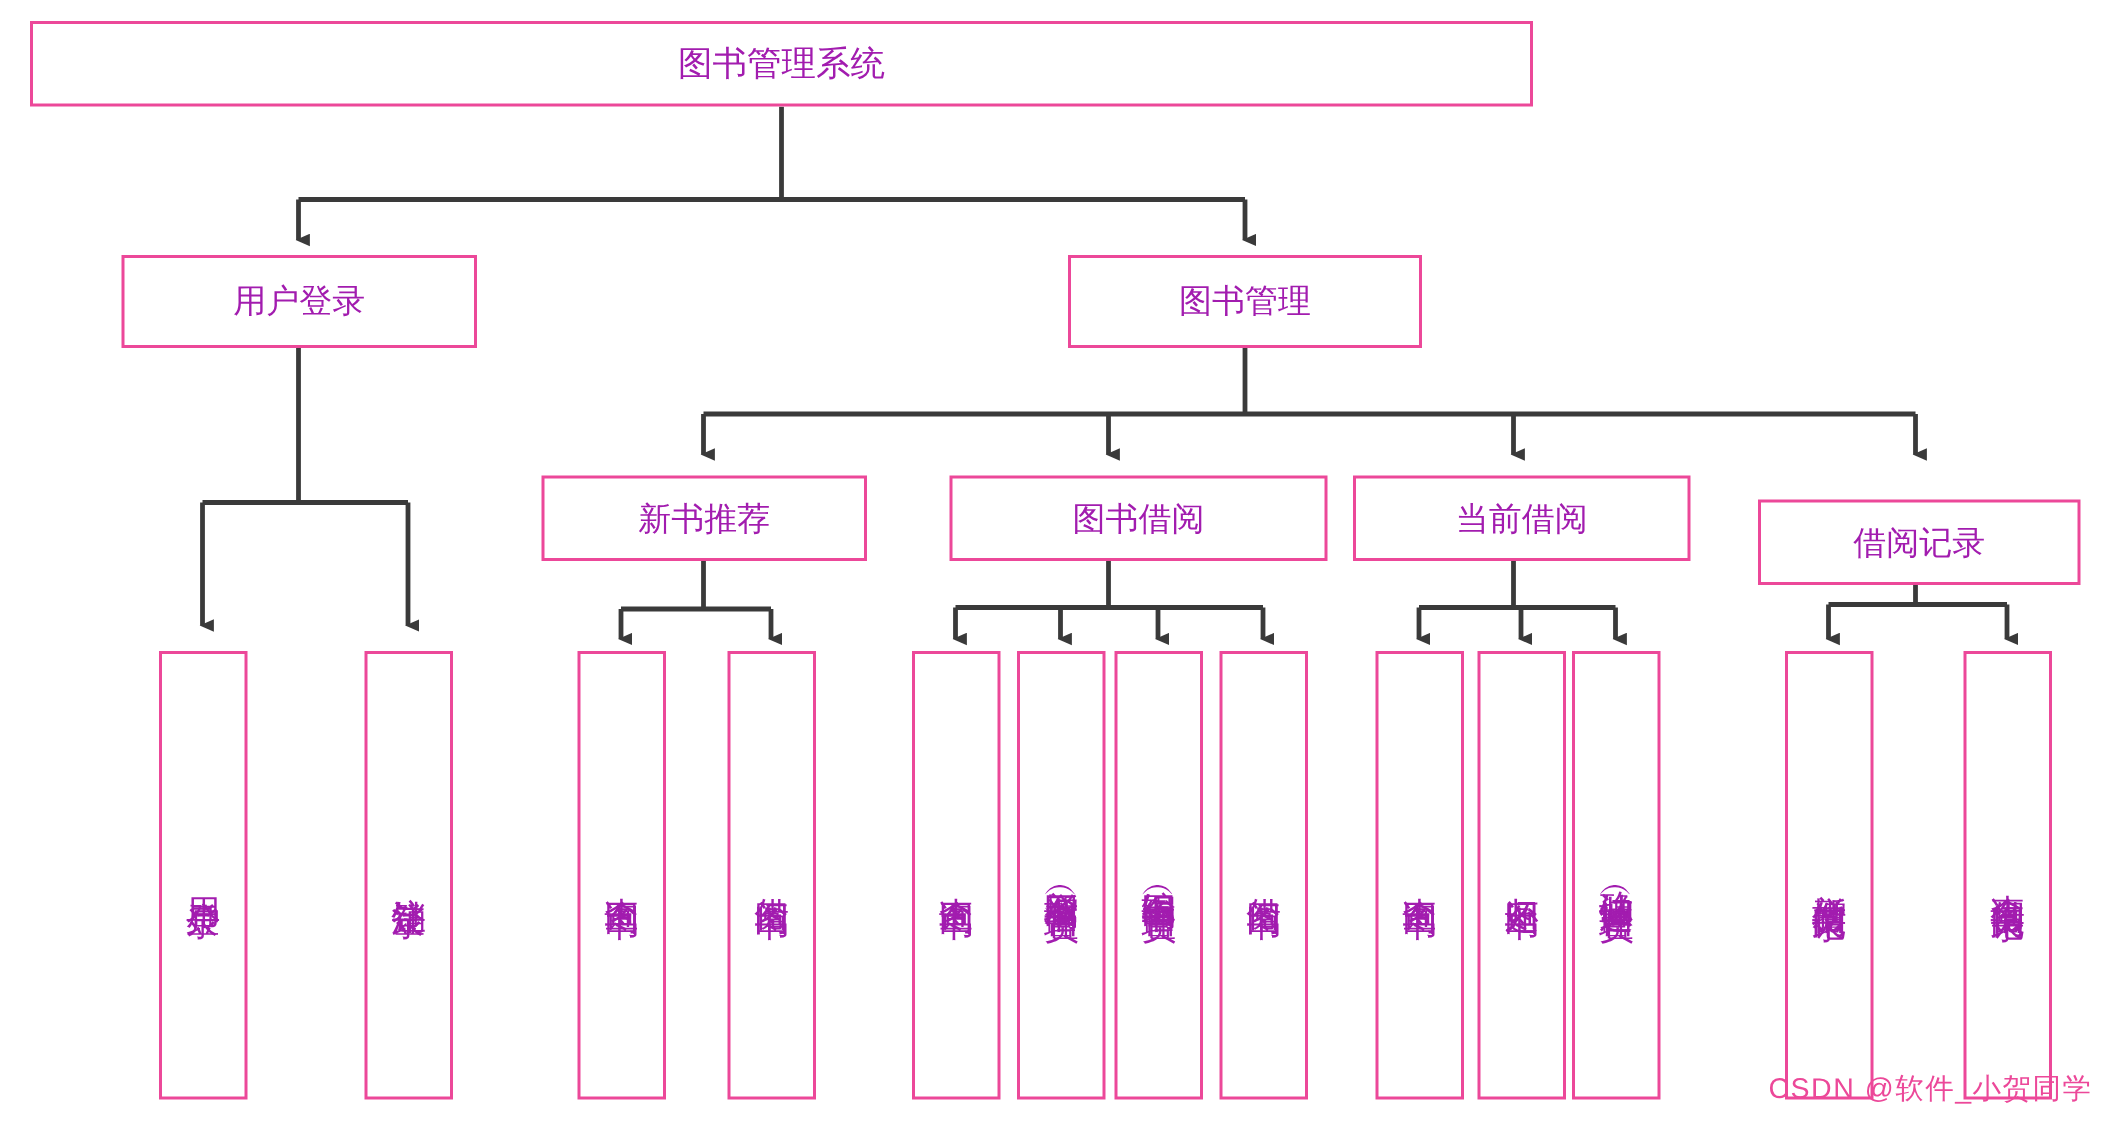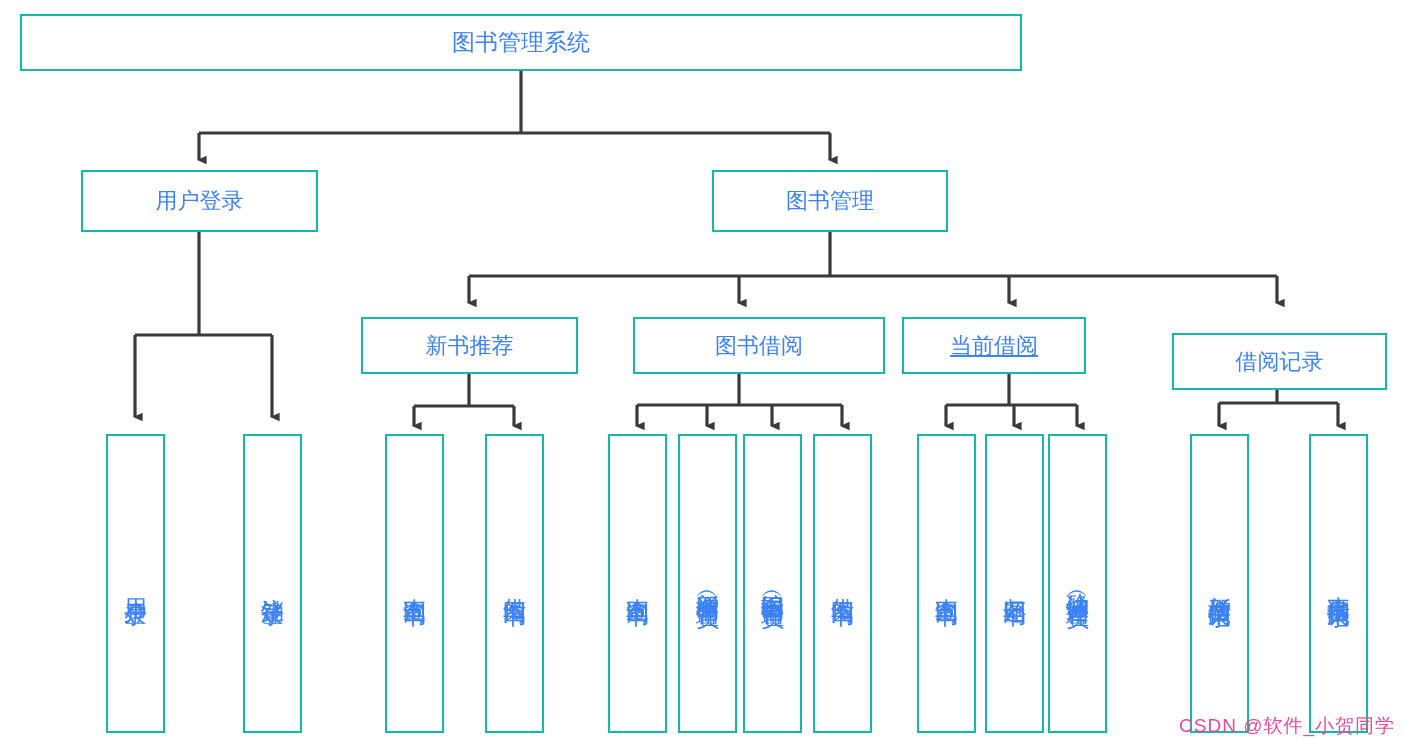--- a/index.html
+++ b/index.html
@@ -13,23 +13,23 @@
   #canvas {
     position: relative;
     width: 1405px;
     height: 747px;
     background: #ffffff;
     overflow: hidden;
   }
   .node {
     position: absolute;
     box-sizing: border-box;
-    border: 2px solid #14b8a6;
+    border: 2px solid #ec4899;
     background: #ffffff;
-    color: #3b82f6;
+    color: #a21caf;
     display: flex;
     align-items: center;
     justify-content: center;
     text-align: left;
     line-height: 1.18;
   }
   .node.root {
     font-size: 23px;
   }
   .node.level2 {
@@ -129,21 +129,21 @@
   <div class="node level2" style="left:361px; top:317px; width:217px; height:57px;">
     <span>新书推荐</span>
   </div>
 
   <div class="node level2" style="left:712px; top:170px; width:236px; height:62px;">
     <span>图书管理</span>
   </div>
   <div class="node level2" style="left:633px; top:317px; width:252px; height:57px;">
     <span>图书借阅</span>
   </div>
-  <div class="node level2" style="left:902px; top:317px; width:184px; height:57px;text-decoration:underline;">
+  <div class="node level2" style="left:902px; top:317px; width:225px; height:57px;">
     <span>当前借阅</span>
   </div>
   <div class="node level2" style="left:1172px; top:317px; width:215px; height:57px;margin-top:16px;">
     <span>借阅记录</span>
   </div>
 
   <div class="node leaf" style="left:106px; top:434px; width:59px; height:299px;">
     <span>用户登录</span>
   </div>
   <div class="node leaf" style="left:243px; top:434px; width:59px; height:299px;">

